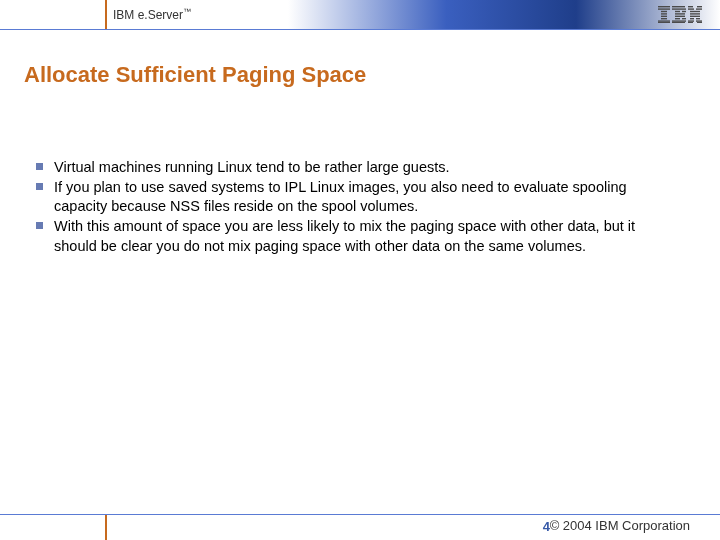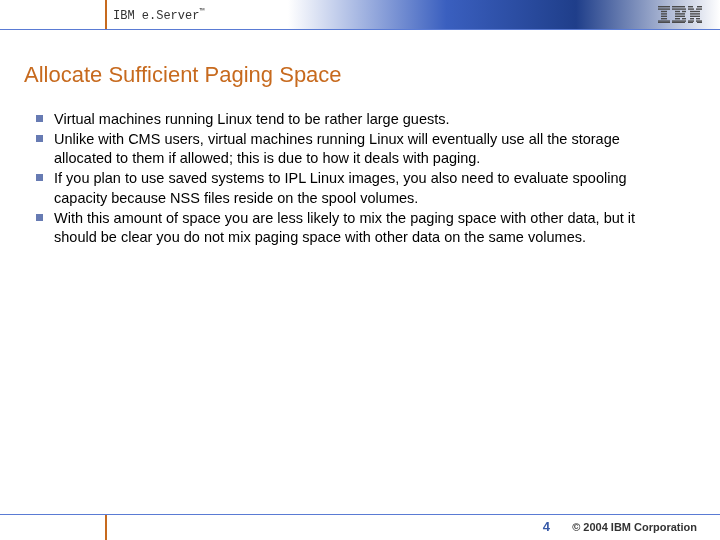--- a/index.html
+++ b/index.html
@@ -8,21 +8,20 @@
 
   
   .header {
     height: 30px;
     width: 100%;
     background: linear-gradient(to right, #ffffff 0%, #ffffff 40%, #3a5fbf 62%, #1f3e8a 80%, #ffffff 100%);
     border-bottom: 1px solid #5a7bd4;
     position: relative;
     display: flex;
     align-items: center;
-    font-family: Liberation Mono, monospace;
   }
   .header-accent {
     position: absolute; left: 105px; top: 0; bottom: 0; width: 2px; background: #c76a1e;
   }
   .brand {
     position: absolute;
     left: 113px;
     top: 7px;
     font-size: 12px;
     color: #333;
@@ -32,27 +31,28 @@
   .ibm-logo {
     position: absolute;
     right: 18px;
     top: 6px;
   }
 
   
   .title {
     color: #c76a1e;
     font-size: 22px;
-    font-weight: normal;
+    font-weight: bold;
     margin: 32px 0 22px 24px;
   }
 
   
   .body {
     padding: 0 40px 0 36px;
+    margin-top: 48px;
   }
   .bullets { list-style: none; }
   .bullets li {
     position: relative;
     padding-left: 18px;
     font-size: 14.5px;
     line-height: 1.32;
     color: #000;
     margin-bottom: 1px;
   }
@@ -83,25 +83,24 @@
   .page-num {
     position: absolute;
     right: 170px;
     bottom: 6px;
     color: #375aa8;
     font-size: 13px;
     font-weight: bold;
   }
   .copyright {
     position: absolute;
-    right: 23px;
+    right: 30px;
     bottom: 7px;
-    font-size: 11px;
+    font-size: 13px;
     color: #333;
-    font-weight: bold;
   }
 </style>
 </head>
 <body>
 
 <div class="slide">
 
   <div class="header">
     <div class="header-accent"></div>
     <div class="brand">
@@ -147,21 +146,20 @@
         </g>
       </svg>
     </div>
   </div>
 
   <div class="title">Allocate Sufficient Paging Space</div>
 
   <div class="body">
     <ul class="bullets">
       <li><span>Virtual machines running Linux tend to be rather large guests.</span></li>
-      <li><span>Unlike with CMS users, virtual machines running Linux will eventually use all the storage allocated to them if allowed; this is due to how it deals with paging.</span></li>
       <li><span>If you plan to use saved systems to IPL Linux images, you also need to evaluate spooling capacity because NSS files reside on the spool volumes.</span></li>
       <li><span>With this amount of space you are less likely to mix the paging space with other data, but it should be clear you do not mix paging space with other data on the same volumes.</span></li>
     </ul>
   </div>
 
   <div class="footer">
     <div class="footer-accent"></div>
     <div class="page-num">4</div>
     <div class="copyright">© 2004 IBM Corporation</div>
   </div>

